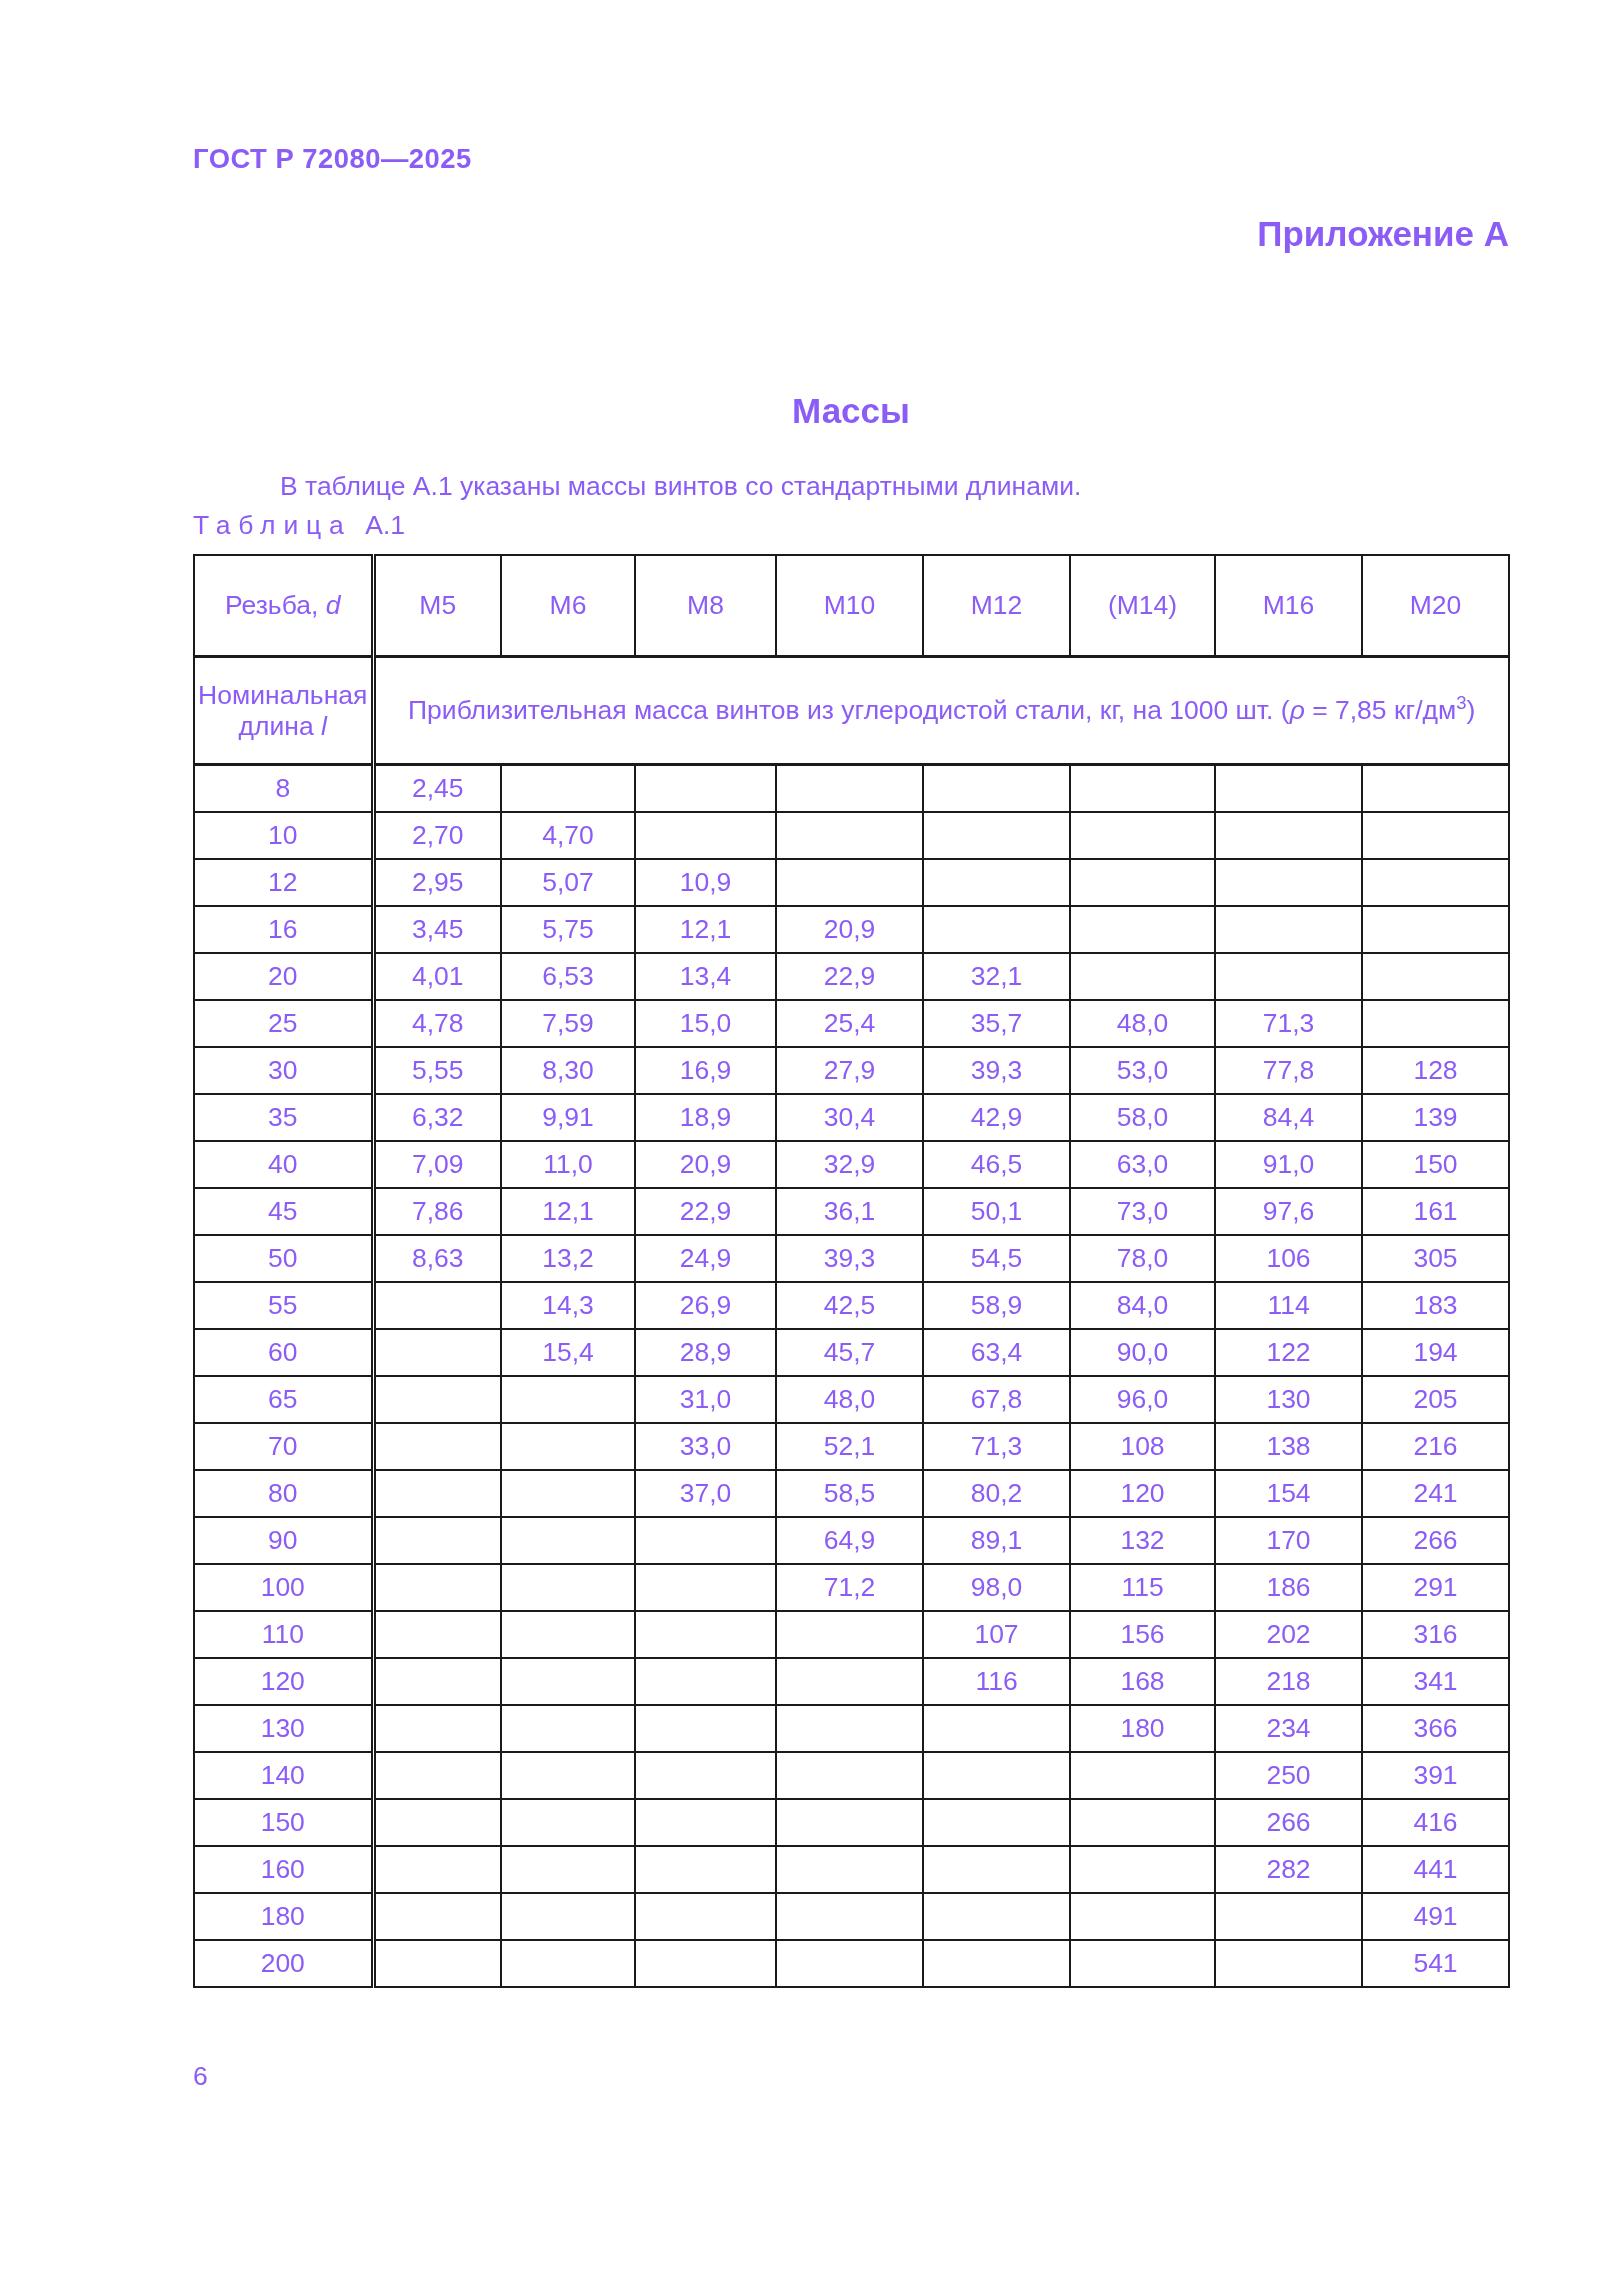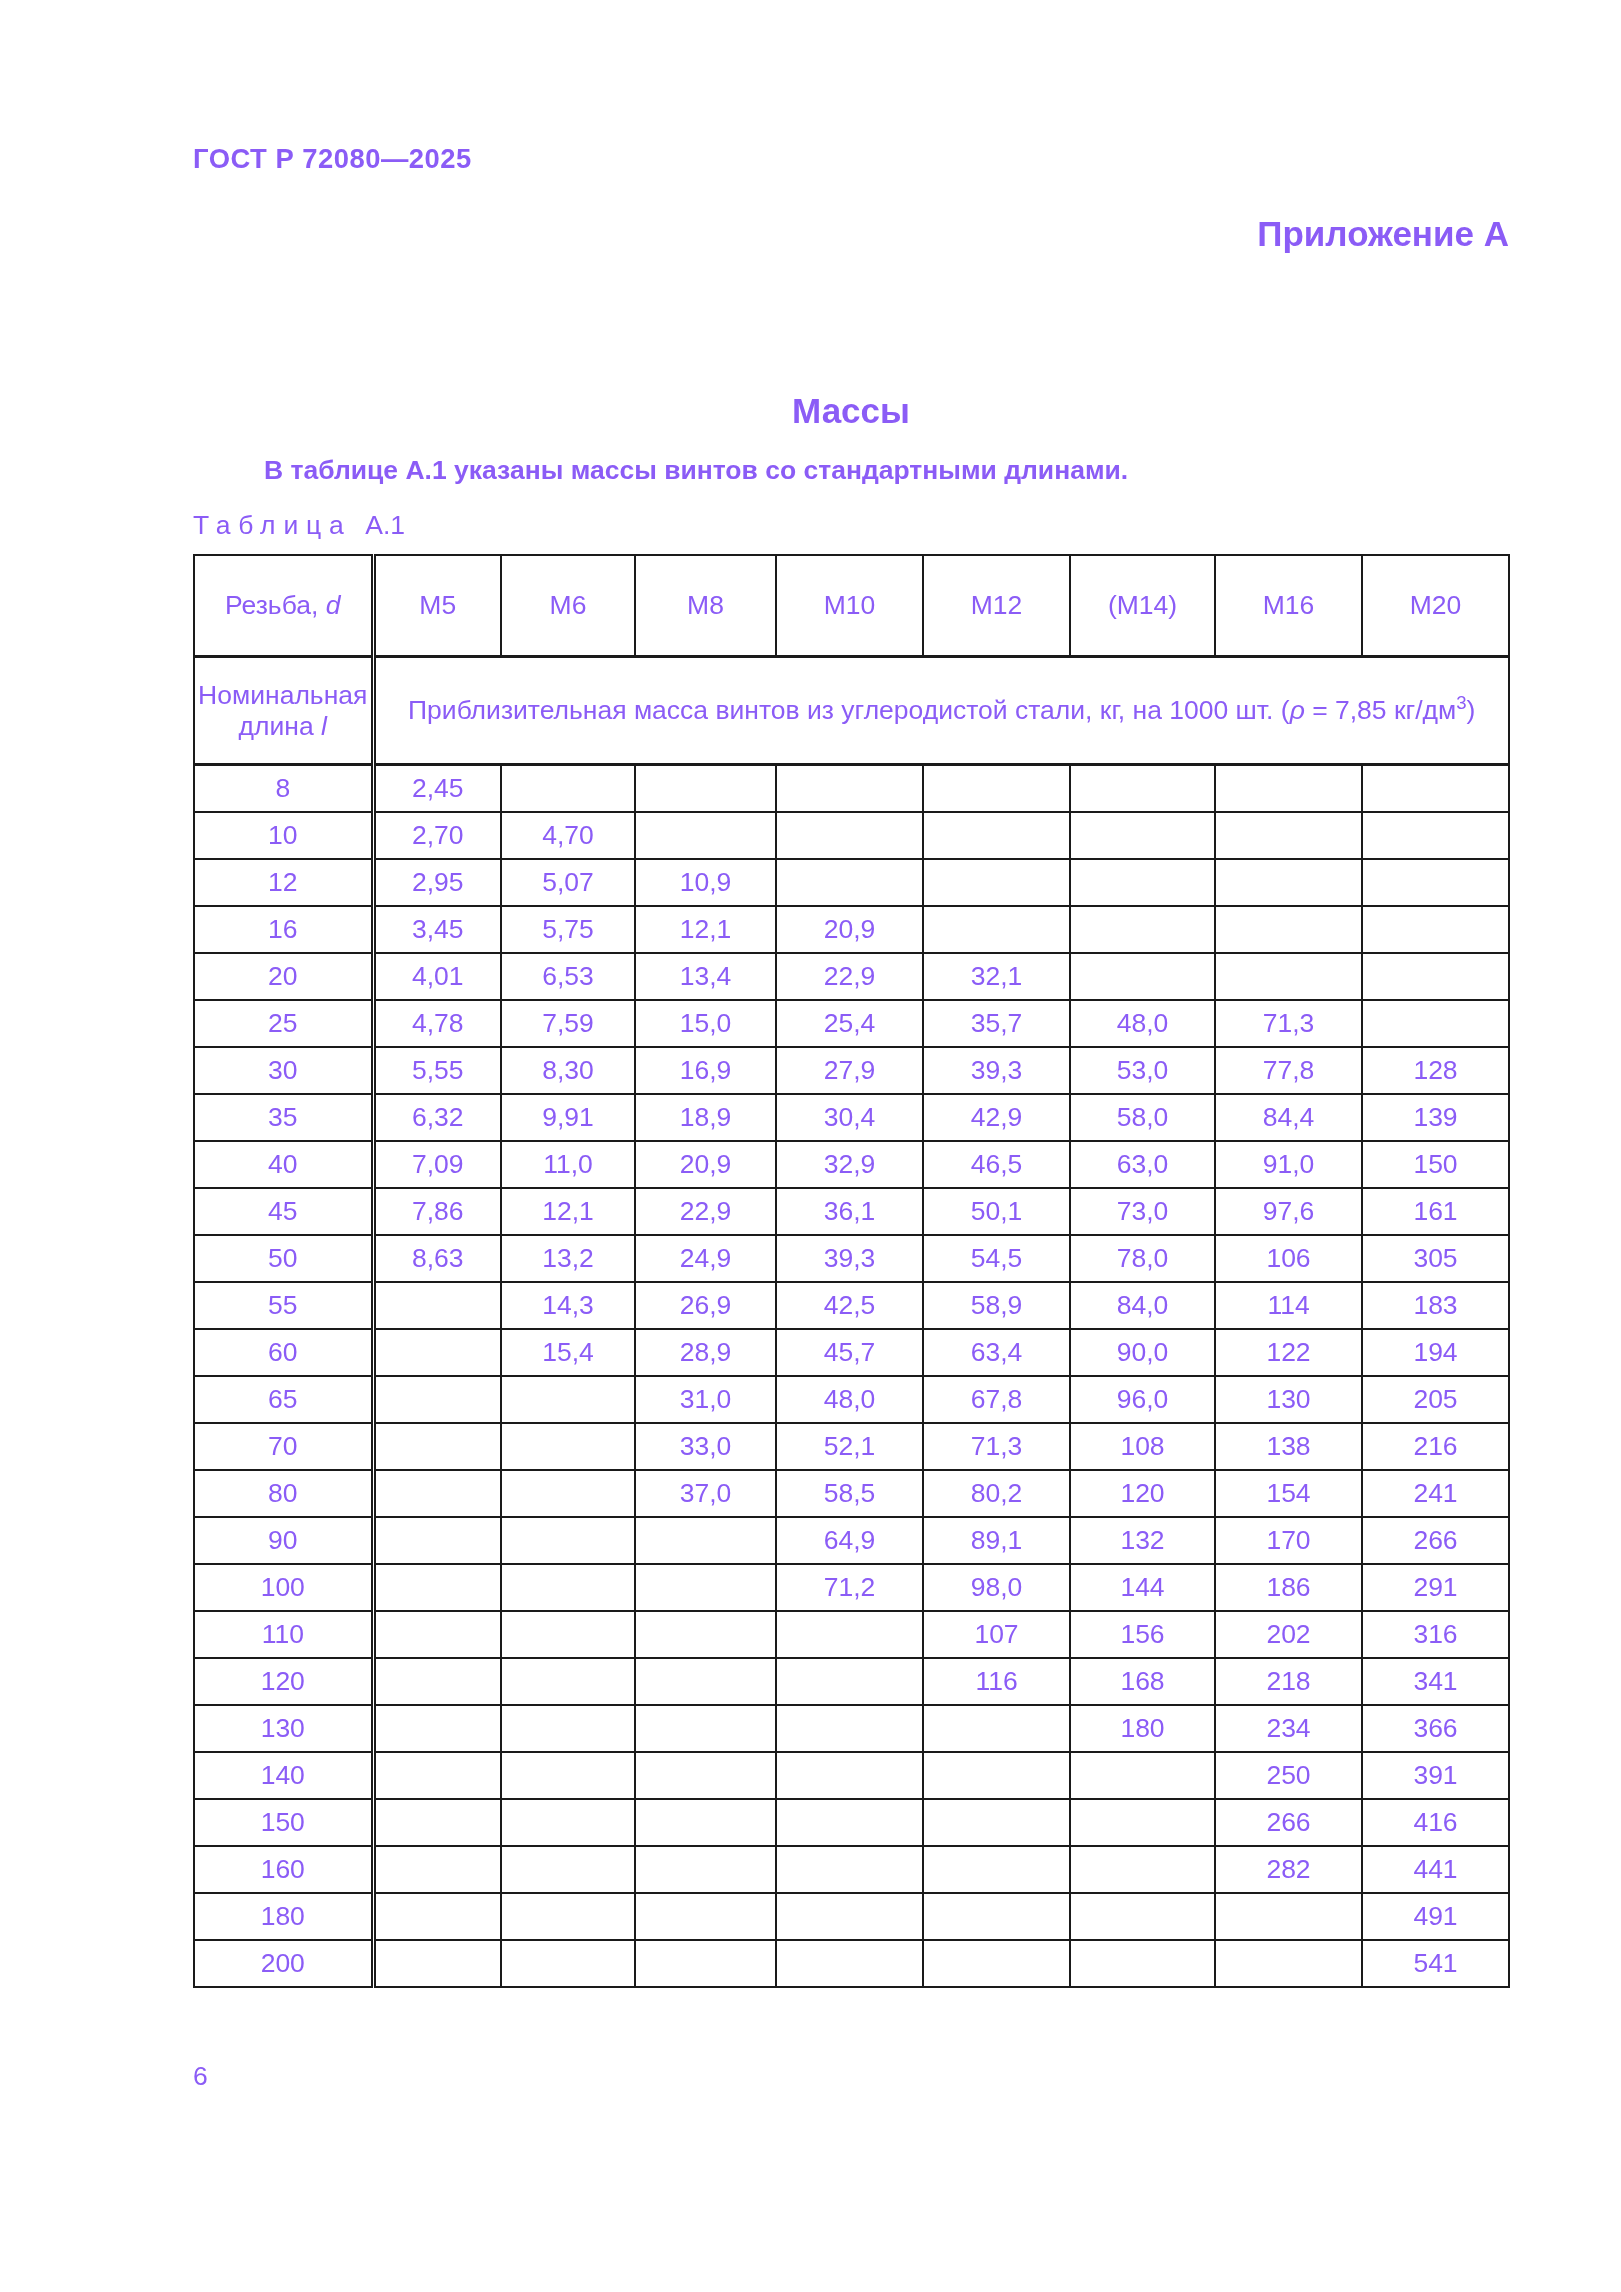--- a/index.html
+++ b/index.html
@@ -42,21 +42,21 @@
     font-weight: bold;
   }
   .intro {
     position: absolute;
     left: 193px;
     top: 455px;
     width: 1316px;
     font-size: 26.5px;
     line-height: 31px;
   }
-  .intro p { margin: 0; text-indent: 71px; font-weight: bold; }
+  .intro p { margin: 16px; text-indent: 71px; }
   .table-caption {
     position: absolute;
     left: 193px;
     top: 510px;
     font-size: 26.5px;
     white-space: nowrap;
   }
   .table-caption .spaced { letter-spacing: 7.8px; }
   .table-caption .cap-num { margin-left: 13.7px; }
 
@@ -333,21 +333,21 @@
           <td>170</td>
           <td>266</td>
         </tr>
         <tr>
           <td class="stub-sep">100</td>
           <td></td>
           <td></td>
           <td></td>
           <td>71,2</td>
           <td>98,0</td>
-          <td>144</td>
+          <td>115</td>
           <td>186</td>
           <td>291</td>
         </tr>
         <tr>
           <td class="stub-sep">110</td>
           <td></td>
           <td></td>
           <td></td>
           <td></td>
           <td>107</td>

